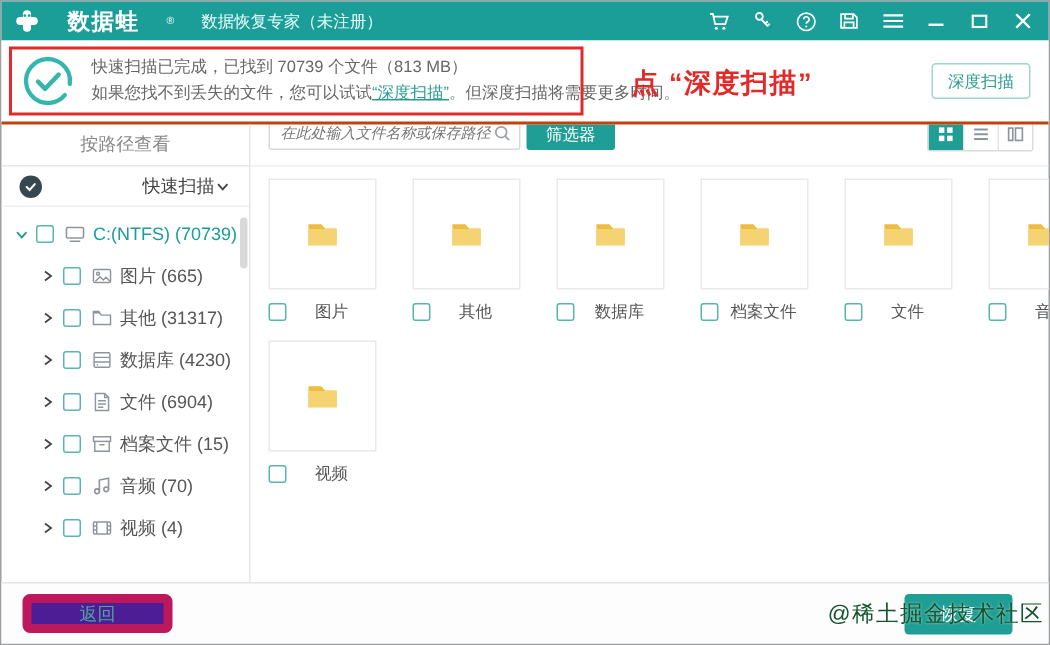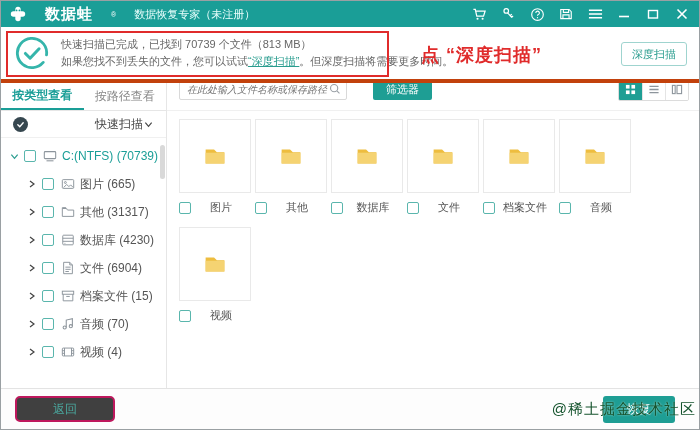--- a/index.html
+++ b/index.html
@@ -13,21 +13,21 @@
   .logo-mark { width:18px; height:18px; }
   .logo-text { color:#fff; font-weight:bold; font-size:15px; letter-spacing:1px; }
   .logo-reg { color:#fff; font-size:7px; vertical-align:super; }
   .app-subtitle { color:#eafffd; font-size:11px; margin-left:18px; }
   .titlebar-spacer { flex:1; }
   .tb-icons { display:flex; align-items:center; gap:7px; }
   .tb-btn { width:22px; height:20px; display:flex; align-items:center; justify-content:center; cursor:pointer; }
   .tb-btn svg { display:block; }
 
   
-  .banner { height:56px; background:#fff; border-bottom:4px solid #c2410c; position:relative; display:flex; align-items:center; flex:0 0 auto; }
+  .banner { height:56px; background:#fff; border-bottom:2px solid #c2410c; position:relative; display:flex; align-items:center; flex:0 0 auto; }
   .banner-redbox { position:absolute; left:5px; top:4px; width:383px; height:46px; border:2px solid #e02b2b; pointer-events:none; }
   .banner-icon { width:34px; height:34px; margin:0 12px 0 14px; flex:0 0 auto; }
   .banner-lines { font-size:11px; color:#666; line-height:17px; }
   .banner-link { color:#2a9d8f; text-decoration:underline; cursor:pointer; }
   .banner-annotation { position:absolute; left:420px; top:16px; color:#e02b2b; font-size:18px; font-weight:bold; letter-spacing:1px; }
   .deepscan-btn { position:absolute; right:12px; top:15px; width:66px; height:24px; border:1px solid #9fd4cf; border-radius:3px; background:#fff; color:#2a9d8f; font-size:11px; display:flex; align-items:center; justify-content:center; cursor:pointer; }
 
   
   .middle { flex:1; display:flex; min-height:0; }
   .sidebar { width:166px; border-right:1px solid #e6e6e6; display:flex; flex-direction:column; position:relative; }
@@ -42,42 +42,42 @@
   .tree-row.child { padding-left:26px; }
   .chev { width:10px; height:10px; display:flex; align-items:center; justify-content:center; margin-right:5px; flex:0 0 auto; }
   .cbx { width:12px; height:12px; border:1px solid #5ab6ad; border-radius:2px; background:#fff; margin-right:6px; flex:0 0 auto; cursor:pointer; }
   .tree-ic { width:15px; height:15px; margin-right:5px; flex:0 0 auto; display:flex; align-items:center; justify-content:center; }
   .tree-label { font-size:12px; color:#555; white-space:nowrap; }
   .tree-row.root .tree-label { color:#1a9e97; }
   .side-scrollthumb { position:absolute; right:1px; top:62px; width:5px; height:34px; background:#d9d9d9; border-radius:3px; }
 
   
   .content { flex:1; display:flex; flex-direction:column; min-width:0; }
-  .toolbar { height:28px; display:flex; align-items:center; padding:0 10px 15px 12px; border-bottom:1px solid #f0f0f0; flex:0 0 auto; gap:26px; }
+  .toolbar { height:28px; display:flex; align-items:center; padding:0 10px 15px 12px; border-bottom:1px solid #f0f0f0; flex:0 0 auto; gap:4px; }
   .searchbox { width:168px; height:21px; border:1px solid #d9d9d9; border-radius:2px; display:flex; align-items:center; padding:0 5px 0 7px; background:#fff; }
   .searchbox input { border:none; outline:none; flex:1; font-size:10px; font-style:italic; color:#777; font-family:"Liberation Sans",sans-serif; min-width:0; background:transparent; }
   .filter-btn { height:21px; padding:0 13px; background:#1e9e94; color:#fff; font-size:11px; border:none; border-radius:2px; display:flex; align-items:center; cursor:pointer; }
   .toolbar-spacer { flex:1; }
   .viewtoggles { display:flex; border:1px solid #dcdcdc; border-radius:2px; overflow:hidden; }
   .vt { width:23px; height:21px; display:flex; align-items:center; justify-content:center; background:#fff; cursor:pointer; border-left:1px solid #e4e4e4; }
   .vt:first-child { border-left:none; }
   .vt.active { background:#1e9e94; }
 
   .gridarea { flex:1; padding:8px 0 0 12px; overflow:hidden; }
-  .gridrow { display:flex; gap:4px; margin-bottom:12px; }
+  .gridrow { display:flex; gap:24px; margin-bottom:12px; }
   .card-unit { width:72px; }
   .card { width:72px; height:74px; border:1px solid #e9e9e9; background:#fff; display:flex; align-items:center; justify-content:center; cursor:pointer; }
   .card svg { width:30px; height:30px; }
   .card-caption { display:flex; align-items:center; margin-top:7px; }
   .card-caption .cbx { margin-right:0; }
   .card-label { flex:1; text-align:center; font-size:11px; color:#555; }
 
   
   .footer { height:41px; border-top:1px solid #e3e3e3; display:flex; align-items:center; padding:0 8px 0 14px; flex:0 0 auto; position:relative; background:#fdfdfd; }
-  .back-btn { width:100px; height:26px; border:2px solid #be185d; border-radius:5px; background:#404040; color:#4aa89f; font-size:12px; display:flex; align-items:center; justify-content:center; cursor:pointer; }
+  .back-btn { width:100px; height:26px; border:6px solid #be185d; border-radius:5px; background:#4c1d95; color:#4aa89f; font-size:12px; display:flex; align-items:center; justify-content:center; cursor:pointer; }
   .recover-btn { position:absolute; right:24px; top:7px; width:72px; height:27px; background:#1e9e94; border:none; border-radius:3px; color:#fff; font-size:12px; display:flex; align-items:center; justify-content:center; cursor:pointer; }
   .watermark { position:absolute; right:3px; top:11px; font-size:15px; color:#14532d; letter-spacing:1px; z-index:5; text-shadow:0 0 2px rgba(255,255,255,.6); pointer-events:none; }
 </style>
 </head>
 <body>
 
 <div class="window">
 
   <div class="titlebar">
     <div class="logo-wrap">
@@ -153,21 +153,20 @@
       <div><span>如果您找不到丢失的文件，您可以试试</span><span class="banner-link">“深度扫描”</span><span>。但深度扫描将需要更多时间。</span></div>
     </div>
     <div class="banner-annotation">点 “深度扫描”</div>
     <button class="deepscan-btn">深度扫描</button>
   </div>
 
   <div class="middle">
 
     <div class="sidebar">
       <div class="tabs">
-        <div class="tab active">按类型查看</div>
         <div class="tab">按路径查看</div>
       </div>
       <div class="quickscan">
         <span class="scan-badge">
           <svg width="9" height="9" viewBox="0 0 10 10">
               <path d="M2 5.2l2.2 2.2L8 3" stroke="#fff" stroke-width="1.5" fill="none" stroke-linecap="round"></path>
             </svg>
         </span>
         <span class="quickscan-label">快速扫描</span>
         <span class="chev">
@@ -386,33 +385,33 @@
           </div>
           <div class="card-unit">
             <div class="card">
               <svg viewBox="0 0 32 32">
                   <path d="M6 9h9l3 3h8v12H6z" fill="#eebd3f"></path>
                   <path d="M6 12.5h20V24H6z" fill="#f5d372"></path>
                 </svg>
             </div>
             <div class="card-caption">
               <span class="cbx"></span>
+              <span class="card-label">档案文件</span>
+            </div>
+          </div>
+          <div class="card-unit">
+            <div class="card">
+              <svg viewBox="0 0 32 32">
+                  <path d="M6 9h9l3 3h8v12H6z" fill="#eebd3f"></path>
+                  <path d="M6 12.5h20V24H6z" fill="#f5d372"></path>
+                </svg>
+            </div>
+            <div class="card-caption">
+              <span class="cbx"></span>
               <span class="card-label">文件</span>
-            </div>
-          </div>
-          <div class="card-unit">
-            <div class="card">
-              <svg viewBox="0 0 32 32">
-                  <path d="M6 9h9l3 3h8v12H6z" fill="#eebd3f"></path>
-                  <path d="M6 12.5h20V24H6z" fill="#f5d372"></path>
-                </svg>
-            </div>
-            <div class="card-caption">
-              <span class="cbx"></span>
-              <span class="card-label">档案文件</span>
             </div>
           </div>
           <div class="card-unit">
             <div class="card">
               <svg viewBox="0 0 32 32">
                   <path d="M6 9h9l3 3h8v12H6z" fill="#eebd3f"></path>
                   <path d="M6 12.5h20V24H6z" fill="#f5d372"></path>
                 </svg>
             </div>
             <div class="card-caption">

